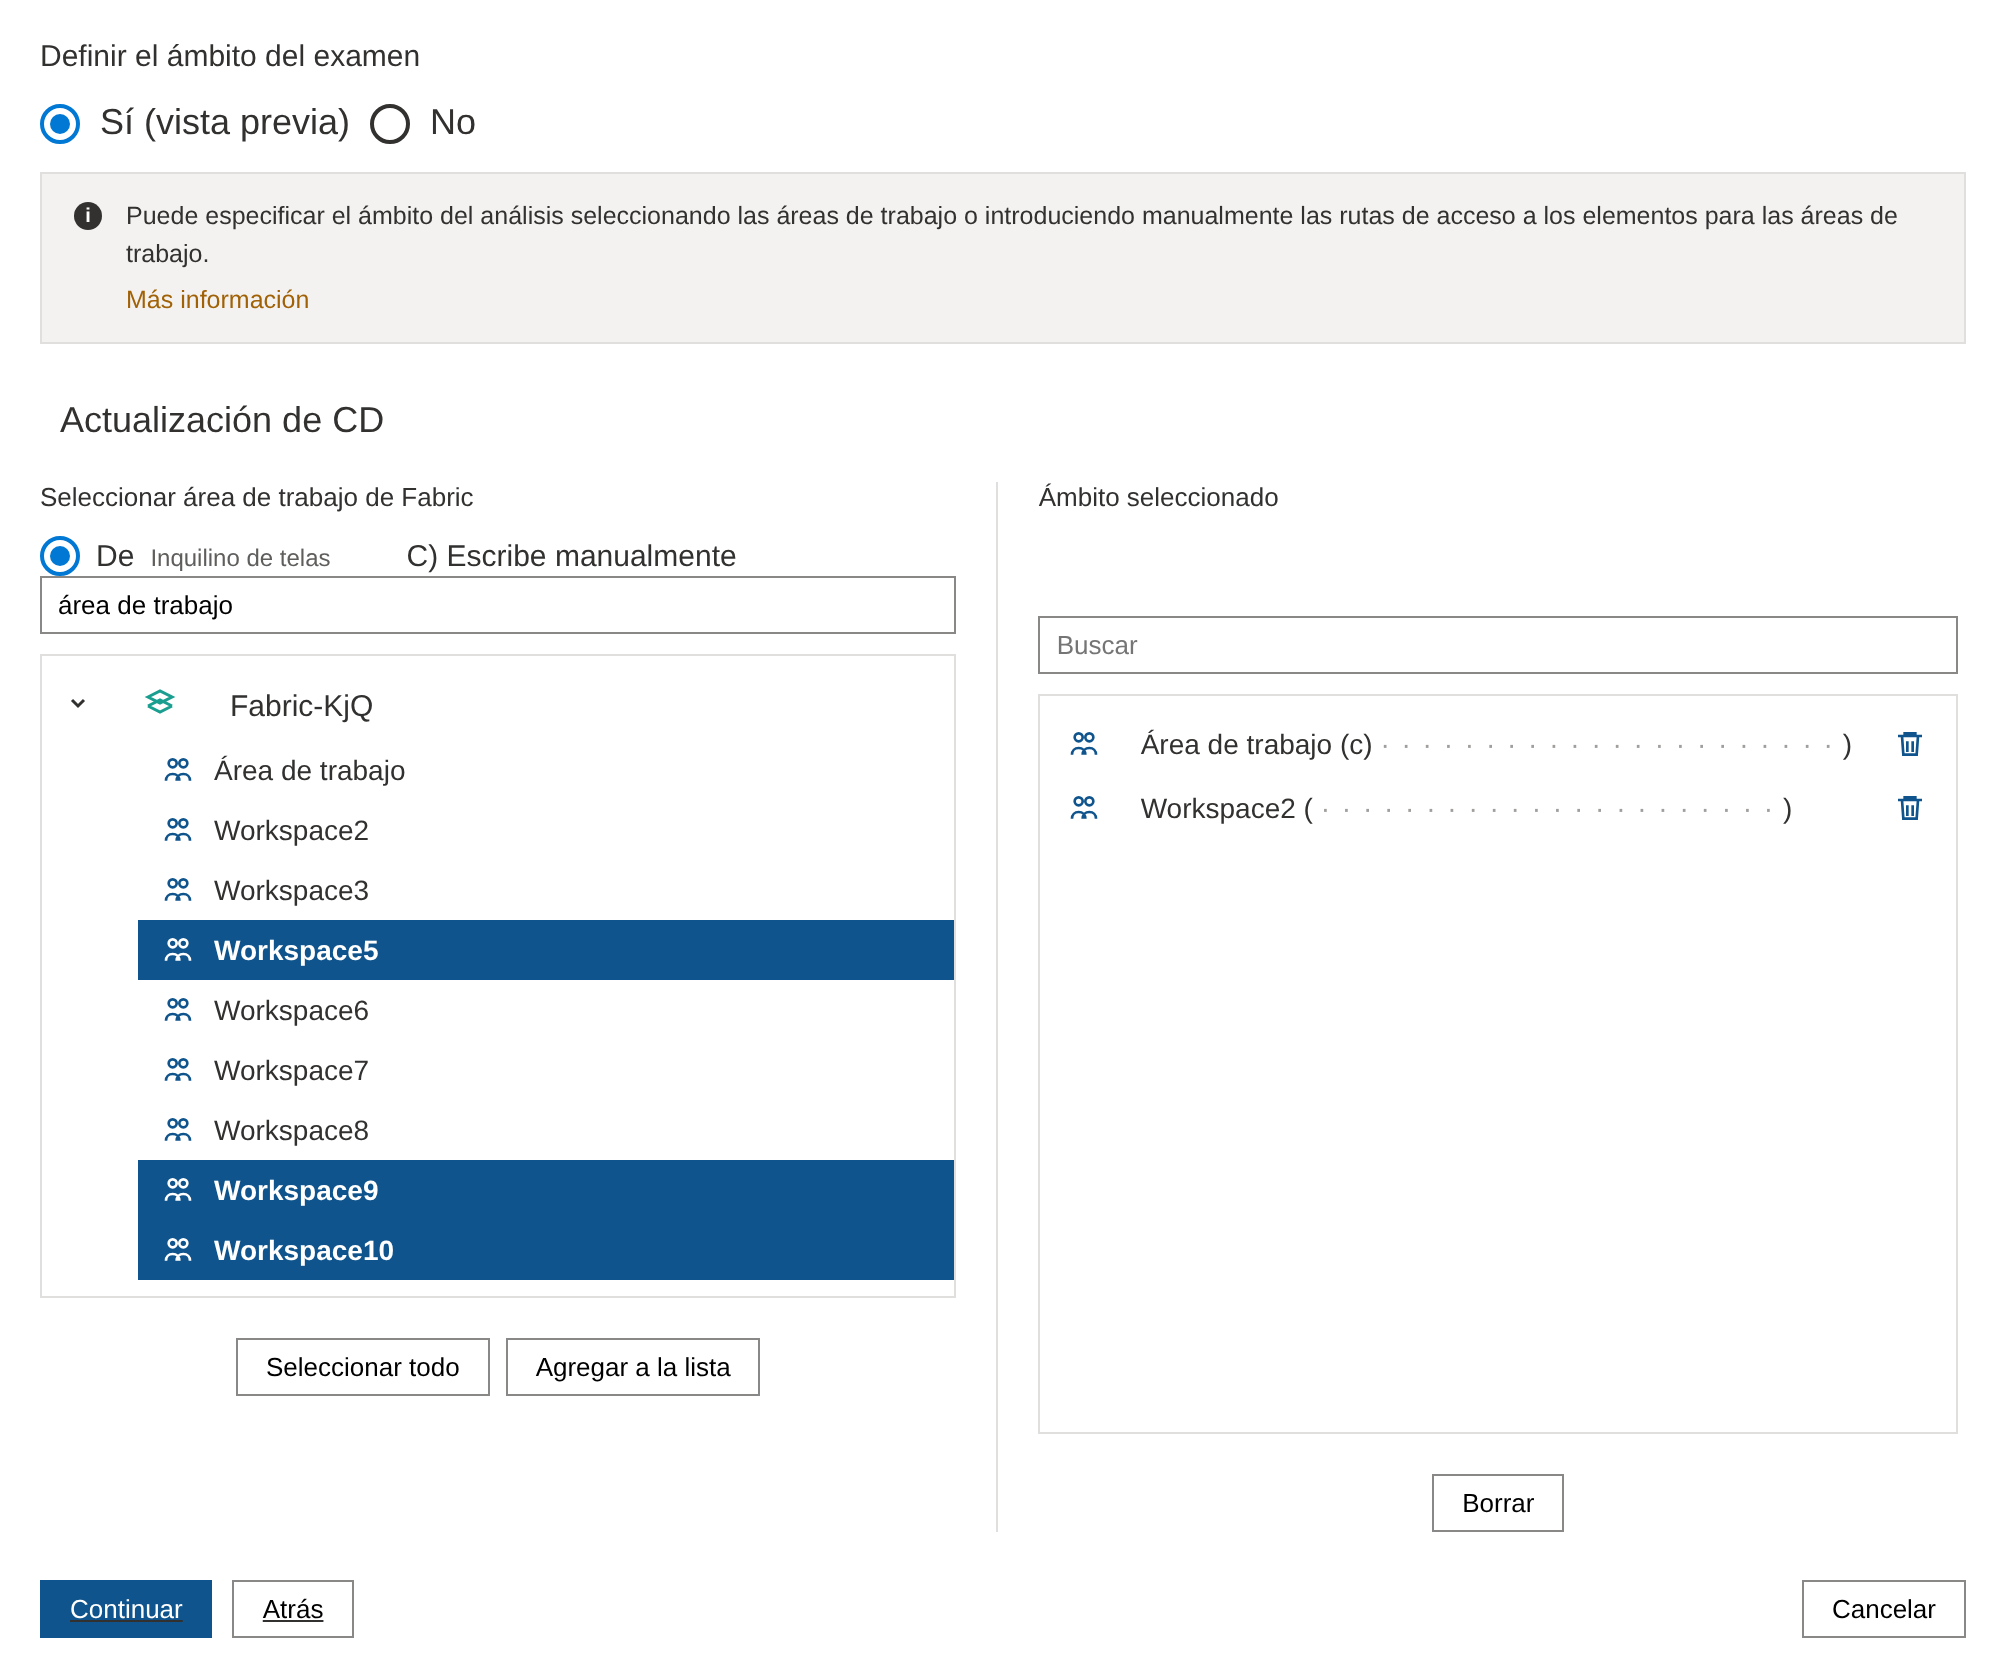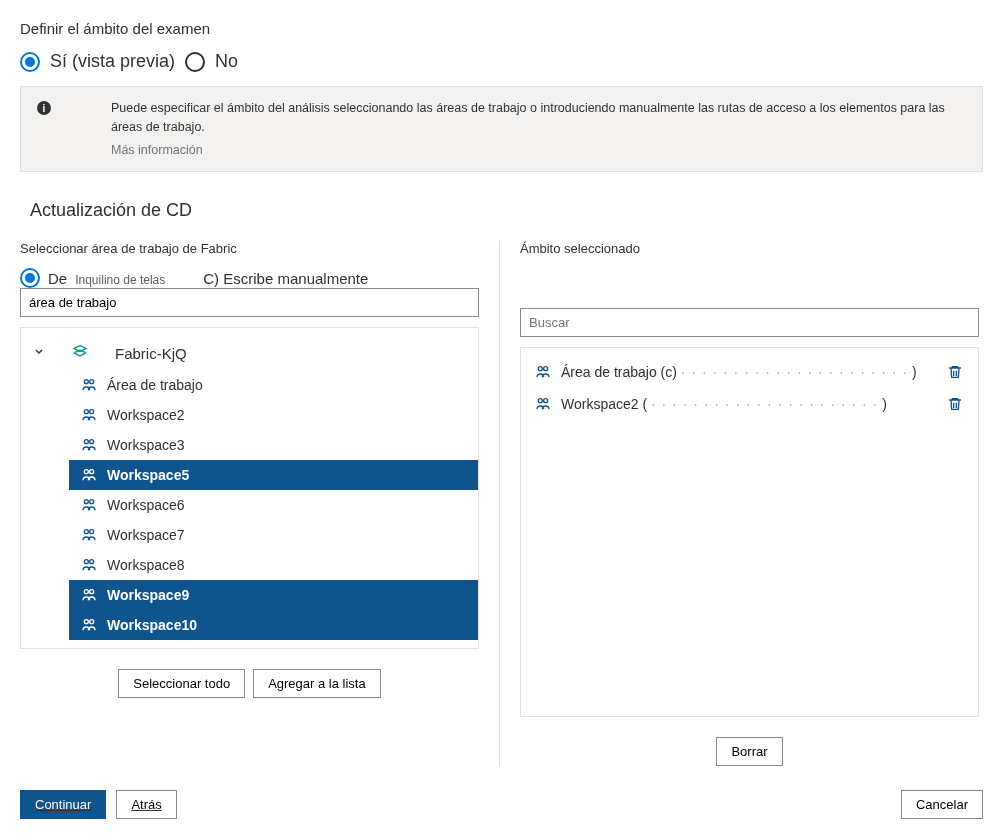--- a/index.html
+++ b/index.html
@@ -66,24 +66,23 @@
       display: inline-flex;
       align-items: center;
       justify-content: center;
       color: #fff;
       font-size: 10px;
       font-weight: bold;
     }
     .info-text {
       font-size: 12.5px;
       line-height: 1.5;
-      margin-left: 48px;
     }
     .info-link {
-      color: #737373;
+      color: #a16207;
       text-decoration: none;
       display: inline-block;
       margin-top: 4px;
       cursor: pointer;
     }
     .section-title {
       font-size: 18px;
       font-weight: 400;
       padding: 8px 10px;
       margin-bottom: 12px;
@@ -207,21 +206,21 @@
     }
     .selected-list {
       border: 1px solid #e1dfdd;
       margin-bottom: 10px;
       min-height: 370px;
       padding: 8px 0;
     }
     .selected-item {
       display: flex;
       align-items: center;
-      gap: 10px;
+      gap: 20px;
       padding: 7px 14px;
       justify-content: space-between;
     }
     .selected-item-label {
       font-size: 14px;
       flex: 1;
       white-space: nowrap;
       overflow: hidden;
     }
     .delete-icon {

